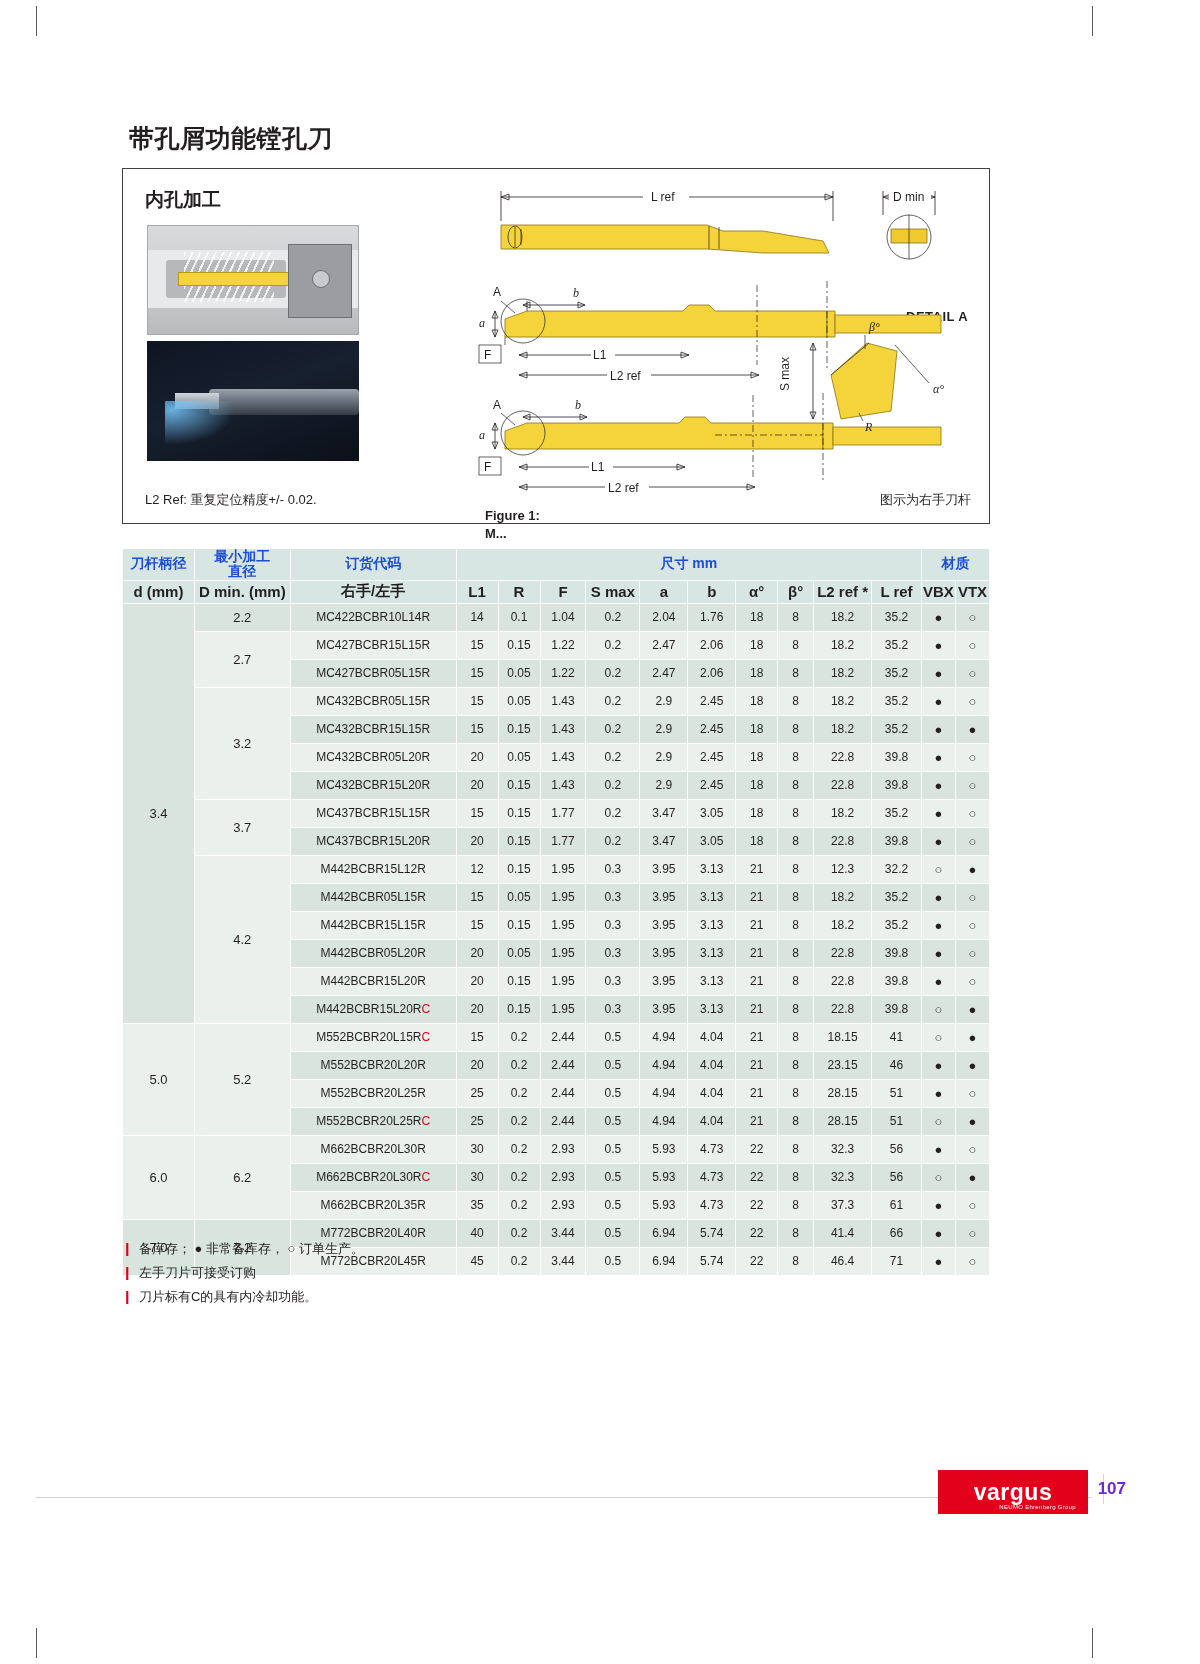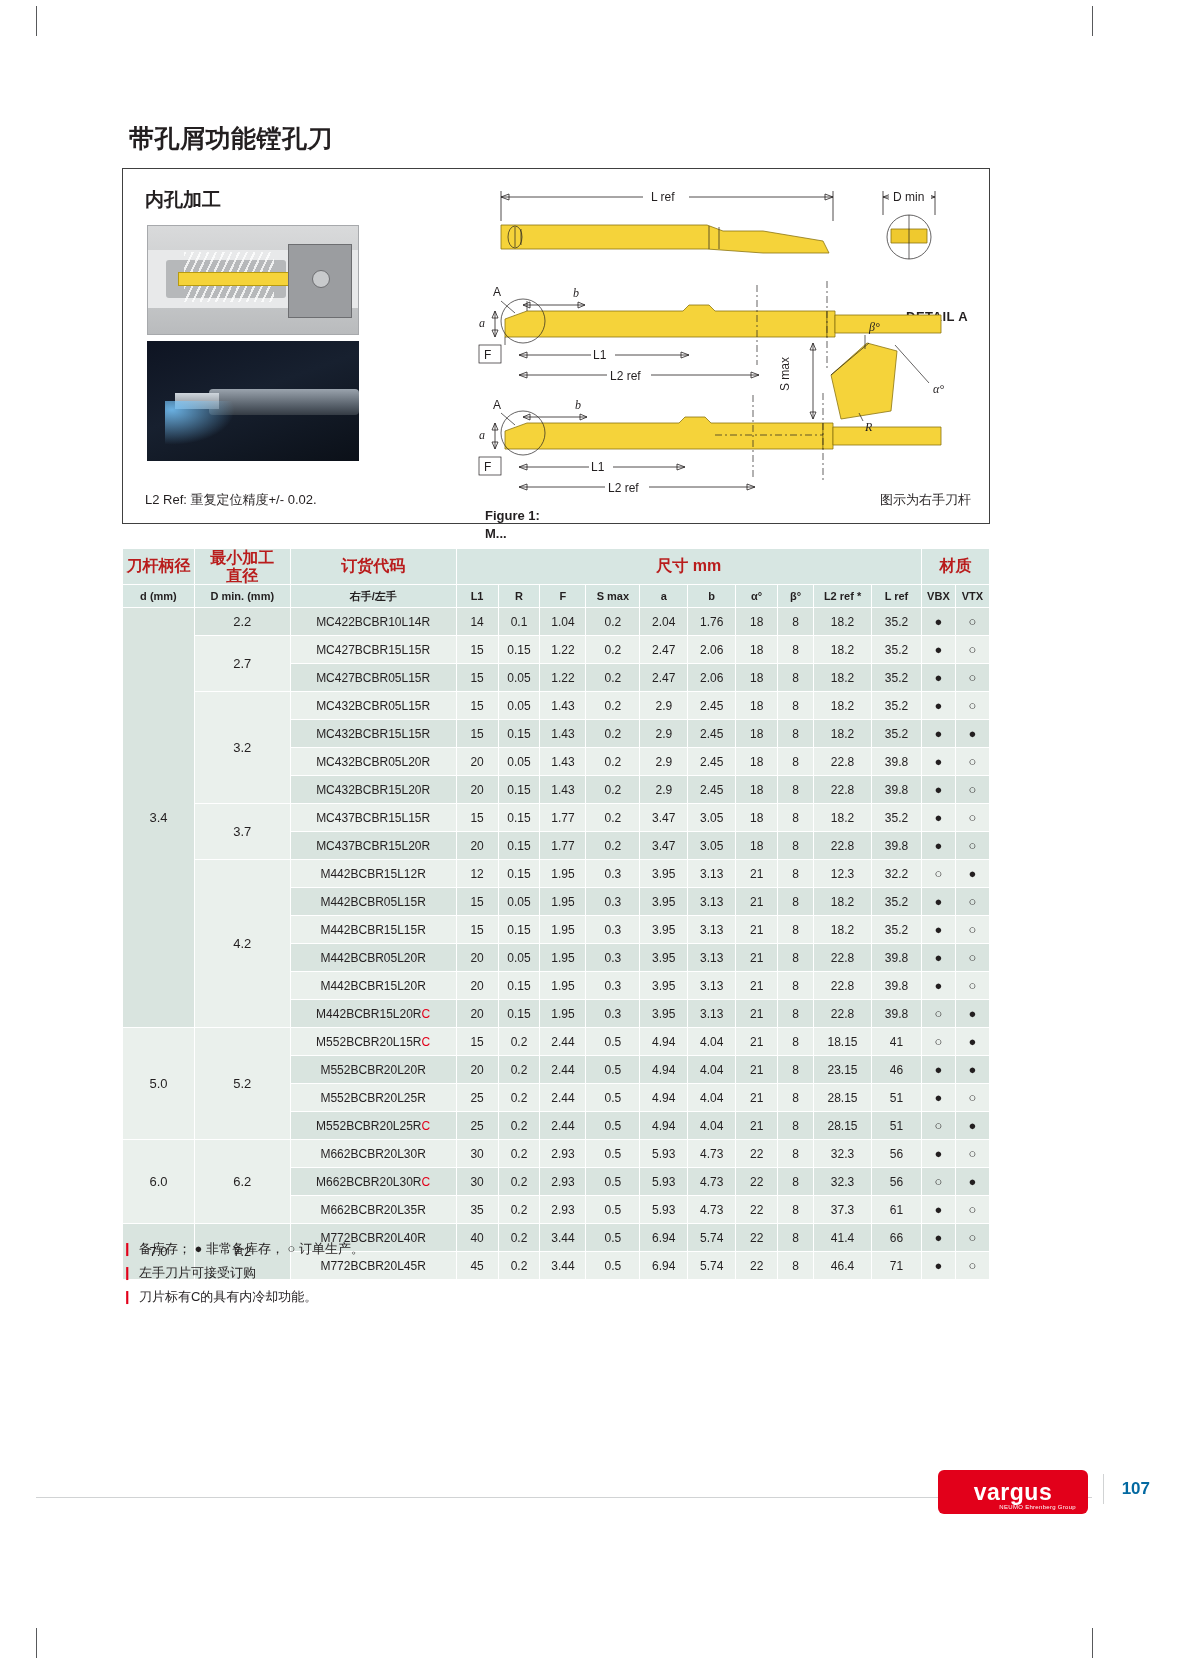--- a/index.html
+++ b/index.html
@@ -64,22 +64,22 @@
   .tool-y2{fill:#efc92e;stroke:#8a7410;stroke-width:.8;}
   text.dl{font-family:"Liberation Sans",sans-serif;font-size:12px;fill:#231f20;}
   text.dli{font-family:"Liberation Serif",serif;font-style:italic;font-size:12px;fill:#231f20;}
 
   
   table.spec{
     position:absolute;left:122px;top:548px;border-collapse:collapse;width:868px;
     font-size:12px;
   }
   table.spec td,table.spec th{border:1px solid #ffffff;padding:0;}
-  .hdr-top td{background:#d7e6e2;font-weight:bold;text-align:center;height:30px;font-size:16px;color:#b91c1c;}
-  .hdr-sub td{background:#d7e6e2;font-weight:bold;text-align:center;height:22px;font-size:11px;}
+  .hdr-top td{background:#d7e6e2;font-weight:bold;text-align:center;height:30px;font-size:14px;color:#1d4ed8;}
+  .hdr-sub td{background:#d7e6e2;font-weight:bold;text-align:center;height:22px;font-size:15px;}
   td.c{text-align:center;}
   td.code{text-align:center;}
   .redhdr{color:#e2001a;font-weight:bold;font-size:12px;line-height:1.1;}
   tbody tr td{height:27px;}
   .rowA td{background:#d9e4df;}
   .rowB td{background:#eaf0ec;}
   .dcol{background:#d9dadb;text-align:center;vertical-align:middle;font-size:13px;}
   .dmin{text-align:center;vertical-align:middle;font-size:13px;}
   .t22{background:#9fd9e7;}
   .t27{background:#56c6de;}
@@ -92,24 +92,24 @@
   .matcol{background:#e3e9ea;text-align:center;}
   .vbxhdr{background:#c6d4d6;}
   .dotF{font-size:13px;}
   .redC{color:#e2001a;}
   .footnotes{position:absolute;left:122px;top:1237px;font-size:13px;line-height:1.85;}
   .footnotes .bar{color:#e2001a;font-weight:bold;margin-right:6px;}
   .footline{white-space:nowrap;}
 
   .footer-rule{position:absolute;left:36px;top:1497px;width:1056px;height:1px;background:#d1d3d4;}
   .brand{position:absolute;right:112px;top:1470px;width:150px;height:44px;background:#e2001a;
-     display:flex;align-items:center;justify-content:center;border-radius:6px;}
+     display:flex;align-items:center;justify-content:center;}
   .brand .bt{color:#fff;font-size:23px;font-weight:bold;letter-spacing:.5px;}
   .brand .bs{position:absolute;bottom:4px;right:12px;color:#fff;font-size:6px;letter-spacing:.3px;}
-  .pagenum{position:absolute;right:50px;top:1479px;font-size:17px;font-weight:bold;color:#0369a1;}
+  .pagenum{position:absolute;right:74px;top:1479px;font-size:17px;font-weight:bold;color:#6d28d9;}
   .pagediv{position:absolute;right:96px;top:1474px;width:1px;height:30px;background:#d1d3d4;}
 </style>
 </head>
 <body>
 
 <div class="crop tl-v"></div>
 <div class="crop tr-v"></div>
 <div class="crop bl-v"></div>
 <div class="crop br-v"></div>
 

